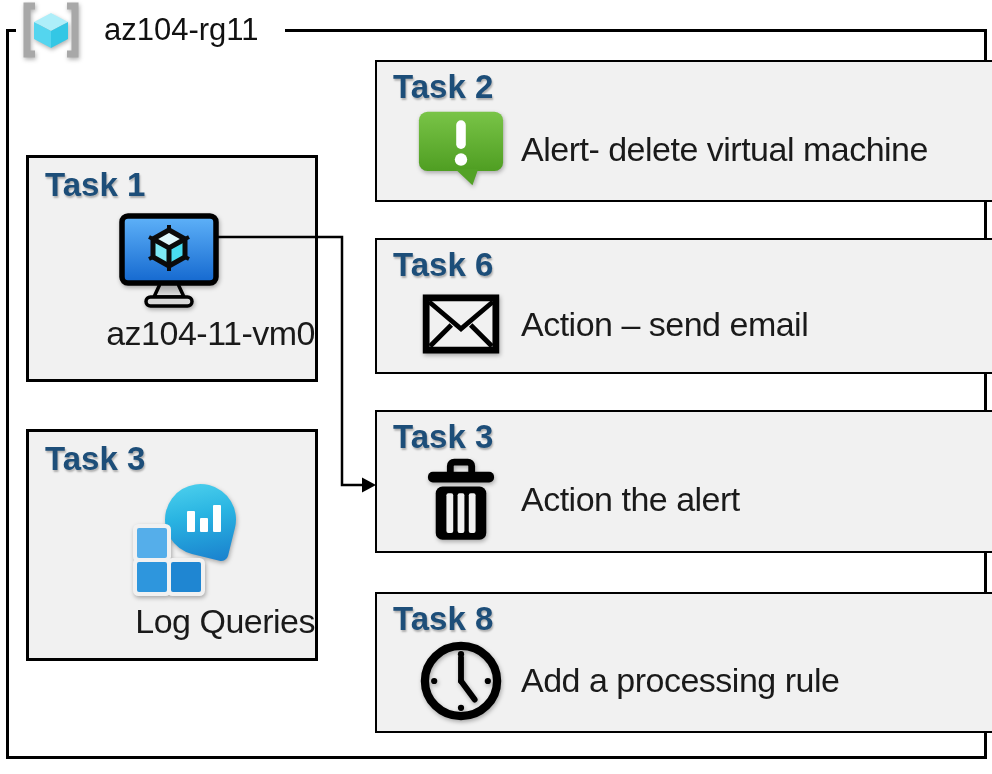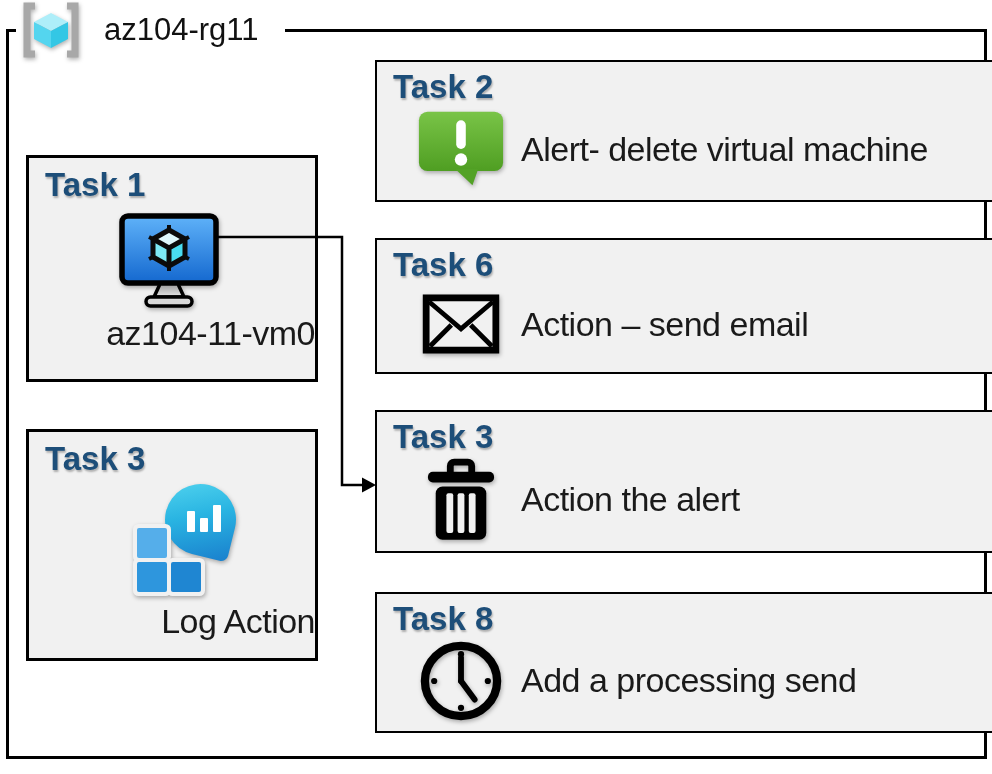--- a/index.html
+++ b/index.html
@@ -113,21 +113,21 @@
       <div class="lq-icon">
         <div class="lq-bubble"></div>
         <div class="lq-sq s1"></div>
         <div class="lq-sq s2"></div>
         <div class="lq-sq s3"></div>
         <div class="lq-bar b1"></div>
         <div class="lq-bar b2"></div>
         <div class="lq-bar b3"></div>
       </div>
     </div>
-    <div class="center-label" style="top:170px;">Log Action</div>
+    <div class="center-label" style="top:170px;">Log Queries</div>
   </div>
 
   <div class="task-box right" style="top:60px;height:142px;">
     <div class="task-title">Task 2</div>
     <div class="task-row">
       <span class="icon-wrap">
         <svg width="88" height="80" viewBox="0 0 92 82">
           <defs>
             <linearGradient id="alertGreen" x1="0" y1="0" x2="0" y2="1">
               <stop offset="0" stop-color="#79c447"></stop>
@@ -182,21 +182,21 @@
         <svg width="84" height="80" viewBox="0 0 86 82">
           <ellipse cx="43" cy="41" rx="37" ry="36" fill="none" stroke="#000" stroke-width="8.5"></ellipse>
           <circle cx="43" cy="13.5" r="3.2" fill="#000"></circle>
           <circle cx="70.5" cy="41" r="3.2" fill="#000"></circle>
           <circle cx="43" cy="68.5" r="3.2" fill="#000"></circle>
           <circle cx="15.5" cy="41" r="3.2" fill="#000"></circle>
           <path d="M43,41 L43,17" stroke="#000" stroke-width="6" stroke-linecap="round"></path>
           <path d="M43,41 L57,60" stroke="#000" stroke-width="6" stroke-linecap="round"></path>
         </svg>
       </span>
-      <span class="task-label">Add a processing send</span>
+      <span class="task-label">Add a processing rule</span>
     </div>
   </div>
 
   <svg class="connector">
     <polyline points="208,237 342,237 342,485 363,485" fill="none" stroke="#000" stroke-width="2.5"></polyline>
     <polygon points="362,477.5 376,485 362,492.5" fill="#000"></polygon>
   </svg>
 
 </div>
 

